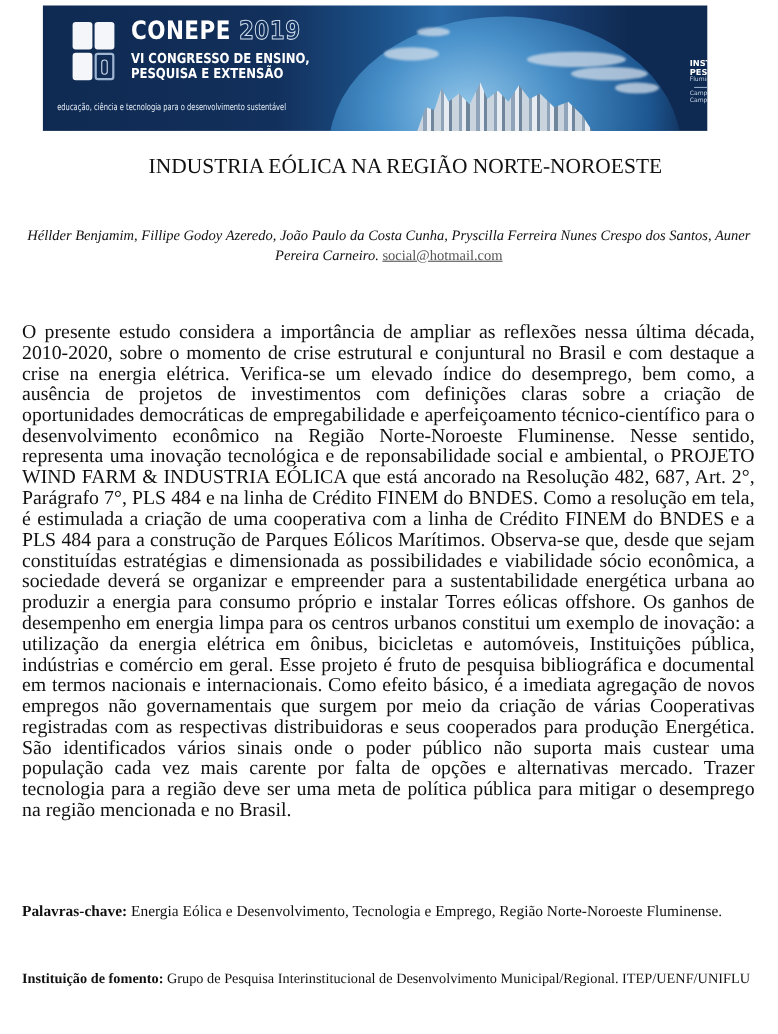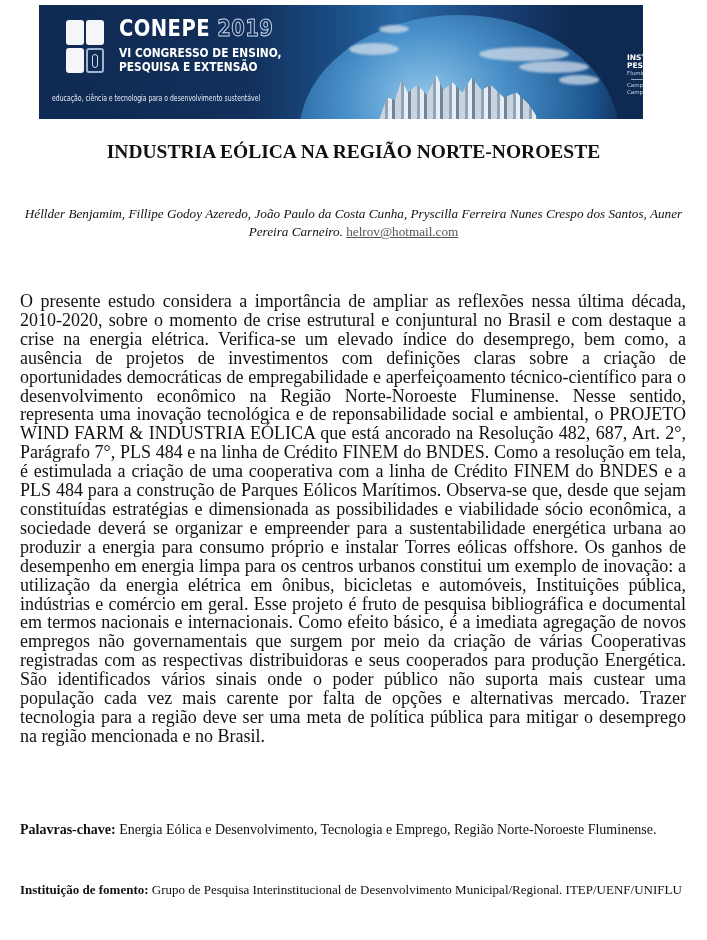--- a/index.html
+++ b/index.html
@@ -31,21 +31,21 @@
   .if-logo { position: absolute; left: 588px; top: 10px; width: 60px; color: #fff; font-family: "DejaVu Sans", sans-serif; }
   .if-grid { position: relative; width: 24px; height: 36px; margin: 0 auto 3px auto; }
   .if-grid span { position: absolute; width: 7px; height: 7px; background: #fff; }
   .if-grid span.dot { border-radius: 50%; background: #e33; }
   .if-name { font-size: 7.5px; font-weight: bold; line-height: 8px; }
   .if-sub { font-size: 5.5px; line-height: 7px; color: #c8d6e6; }
   .if-line { height: 1px; background: #8fa8c6; margin: 2px 4px; }
   .issn { position: absolute; left: 647px; top: 100px; font-family: "DejaVu Sans", sans-serif; font-weight: bold; font-size: 9px; color: #fff;
     transform: rotate(-90deg); transform-origin: left top; white-space: nowrap; letter-spacing: 0.3px; }
 
-  .title { position: absolute; left: 40px; top: 141px; width: 627px; text-align: center; font-weight: bold; font-size: 19.5px; line-height: 22px; }
+  .title { position: absolute; left: 55px; top: 141px; width: 627px; text-align: center; font-weight: normal; font-size: 19.5px; line-height: 22px; }
   .authors { position: absolute; left: 20px; top: 205px; width: 667px; text-align: center; font-style: italic; font-size: 13.2px; line-height: 18px; }
   .authors .email { font-style: normal; color: #555; text-decoration: underline; }
 
   .abstract { position: absolute; left: 20px; top: 292px; width: 666px; font-size: 18px; line-height: 18.9px; text-align: justify; }
 
   .keywords { position: absolute; left: 20px; top: 800px; width: 666px; font-size: 14px; line-height: 19px; text-align: justify; margin-top: 20px; }
   .funding { position: absolute; left: 20px; top: 880px; width: 666px; font-size: 13px; line-height: 19px; text-align: justify; }
   .lbl { font-weight: bold; }
 </style>
 </head>
@@ -99,21 +99,21 @@
   </div>
   <div class="issn">ISSN 2525-975X</div>
 </div>
 
 <div class="title">
   <div>INDUSTRIA EÓLICA NA REGIÃO NORTE-NOROESTE</div>
 </div>
 
 <div class="authors">
   <span>Héllder Benjamim, Fillipe Godoy Azeredo, João Paulo da Costa Cunha, Pryscilla Ferreira Nunes Crespo dos Santos, Auner Pereira Carneiro.</span>
-  <span class="email">helrov@hotmail.com</span>
+  <span class="email">social@hotmail.com</span>
 </div>
 
 <div class="abstract">O presente estudo considera a importância de ampliar as reflexões nessa última década, 2010-2020, sobre o momento de crise estrutural e conjuntural no Brasil e com destaque a crise na energia elétrica. Verifica-se um elevado índice do desemprego, bem como, a ausência de projetos de investimentos com definições claras sobre a criação de oportunidades democráticas de empregabilidade e aperfeiçoamento técnico-científico para o desenvolvimento econômico na Região Norte-Noroeste Fluminense. Nesse sentido, representa uma inovação tecnológica e de reponsabilidade social e ambiental, o PROJETO WIND FARM &amp; INDUSTRIA EÓLICA que está ancorado na Resolução 482, 687, Art. 2°, Parágrafo 7°, PLS 484 e na linha de Crédito FINEM do BNDES. Como a resolução em tela, é estimulada a criação de uma cooperativa com a linha de Crédito FINEM do BNDES e a PLS 484 para a construção de Parques Eólicos Marítimos. Observa-se que, desde que sejam constituídas estratégias e dimensionada as possibilidades e viabilidade sócio econômica, a sociedade deverá se organizar e empreender para a sustentabilidade energética urbana ao produzir a energia para consumo próprio e instalar Torres eólicas offshore. Os ganhos de desempenho em energia limpa para os centros urbanos constitui um exemplo de inovação: a utilização da energia elétrica em ônibus, bicicletas e automóveis, Instituições pública, indústrias e comércio em geral. Esse projeto é fruto de pesquisa bibliográfica e documental em termos nacionais e internacionais. Como efeito básico, é a imediata agregação de novos empregos não governamentais que surgem por meio da criação de várias Cooperativas registradas com as respectivas distribuidoras e seus cooperados para produção Energética. São identificados vários sinais onde o poder público não suporta mais custear uma população cada vez mais carente por falta de opções e alternativas mercado. Trazer tecnologia para a região deve ser uma meta de política pública para mitigar o desemprego na região mencionada e no Brasil.</div>
 
 <div class="keywords">
   <span class="lbl">Palavras-chave:</span>
   <span>Energia Eólica e Desenvolvimento, Tecnologia e Emprego, Região Norte-Noroeste Fluminense.</span>
 </div>
 
 <div class="funding">

